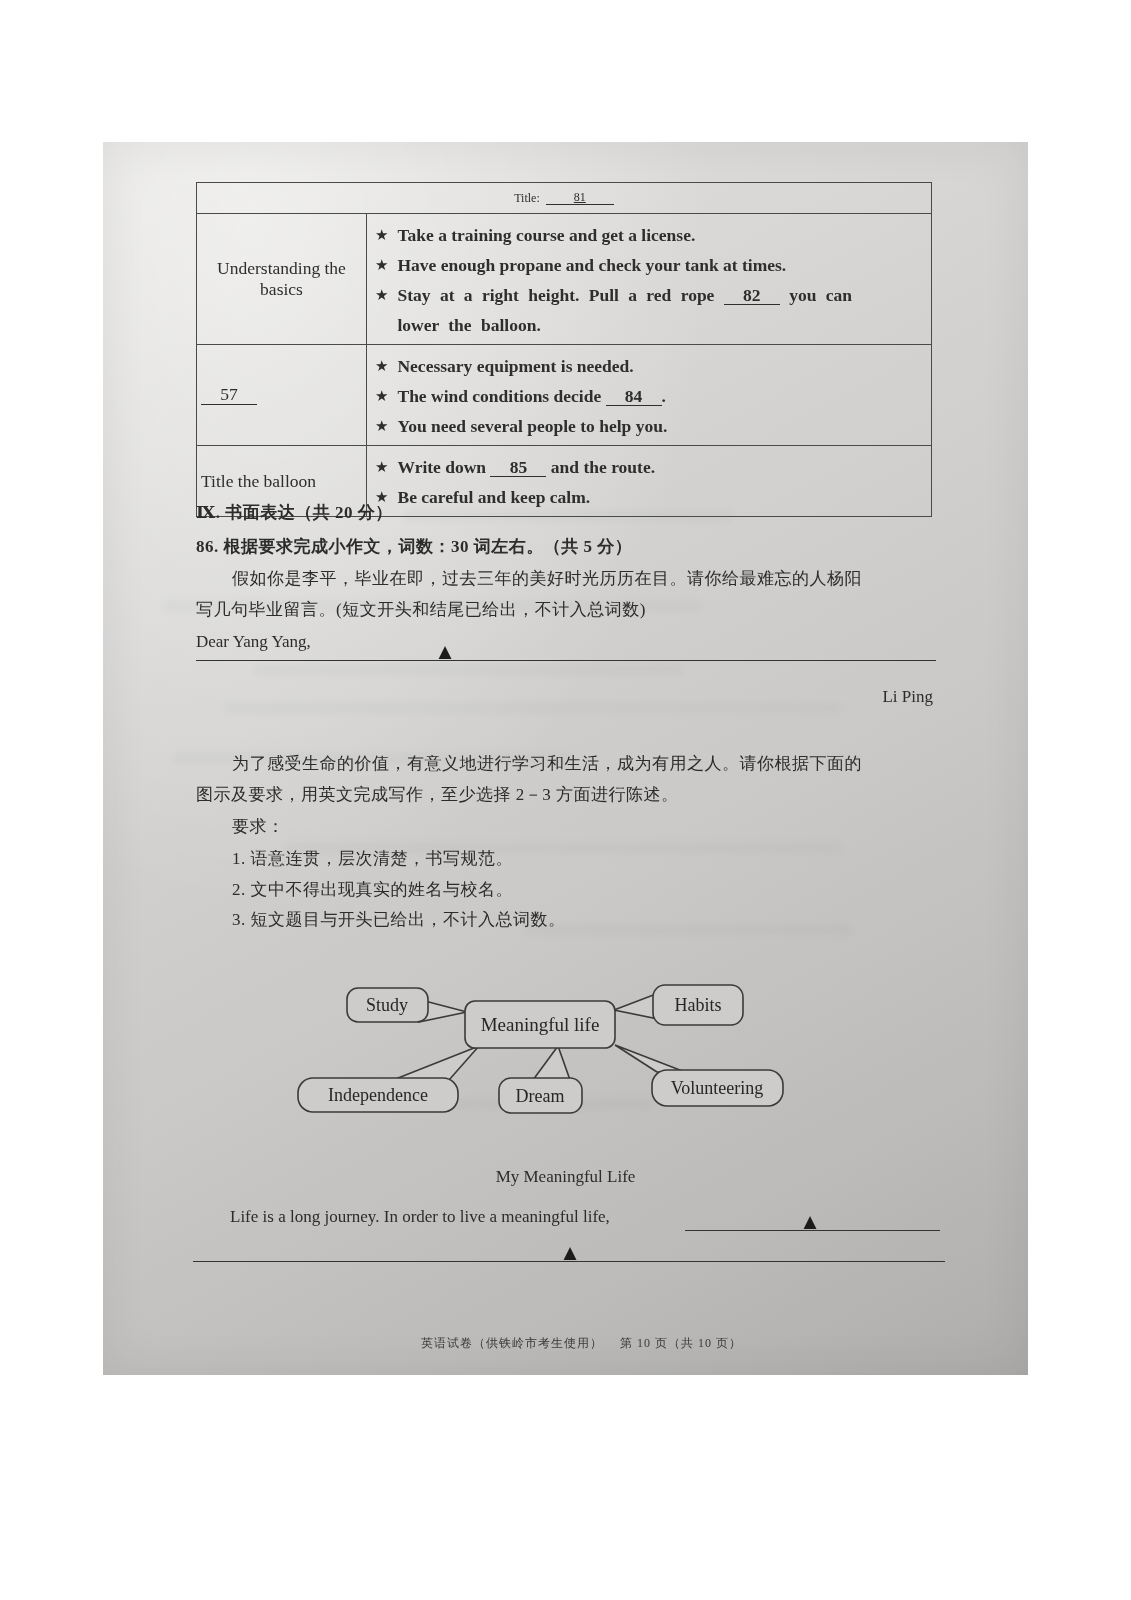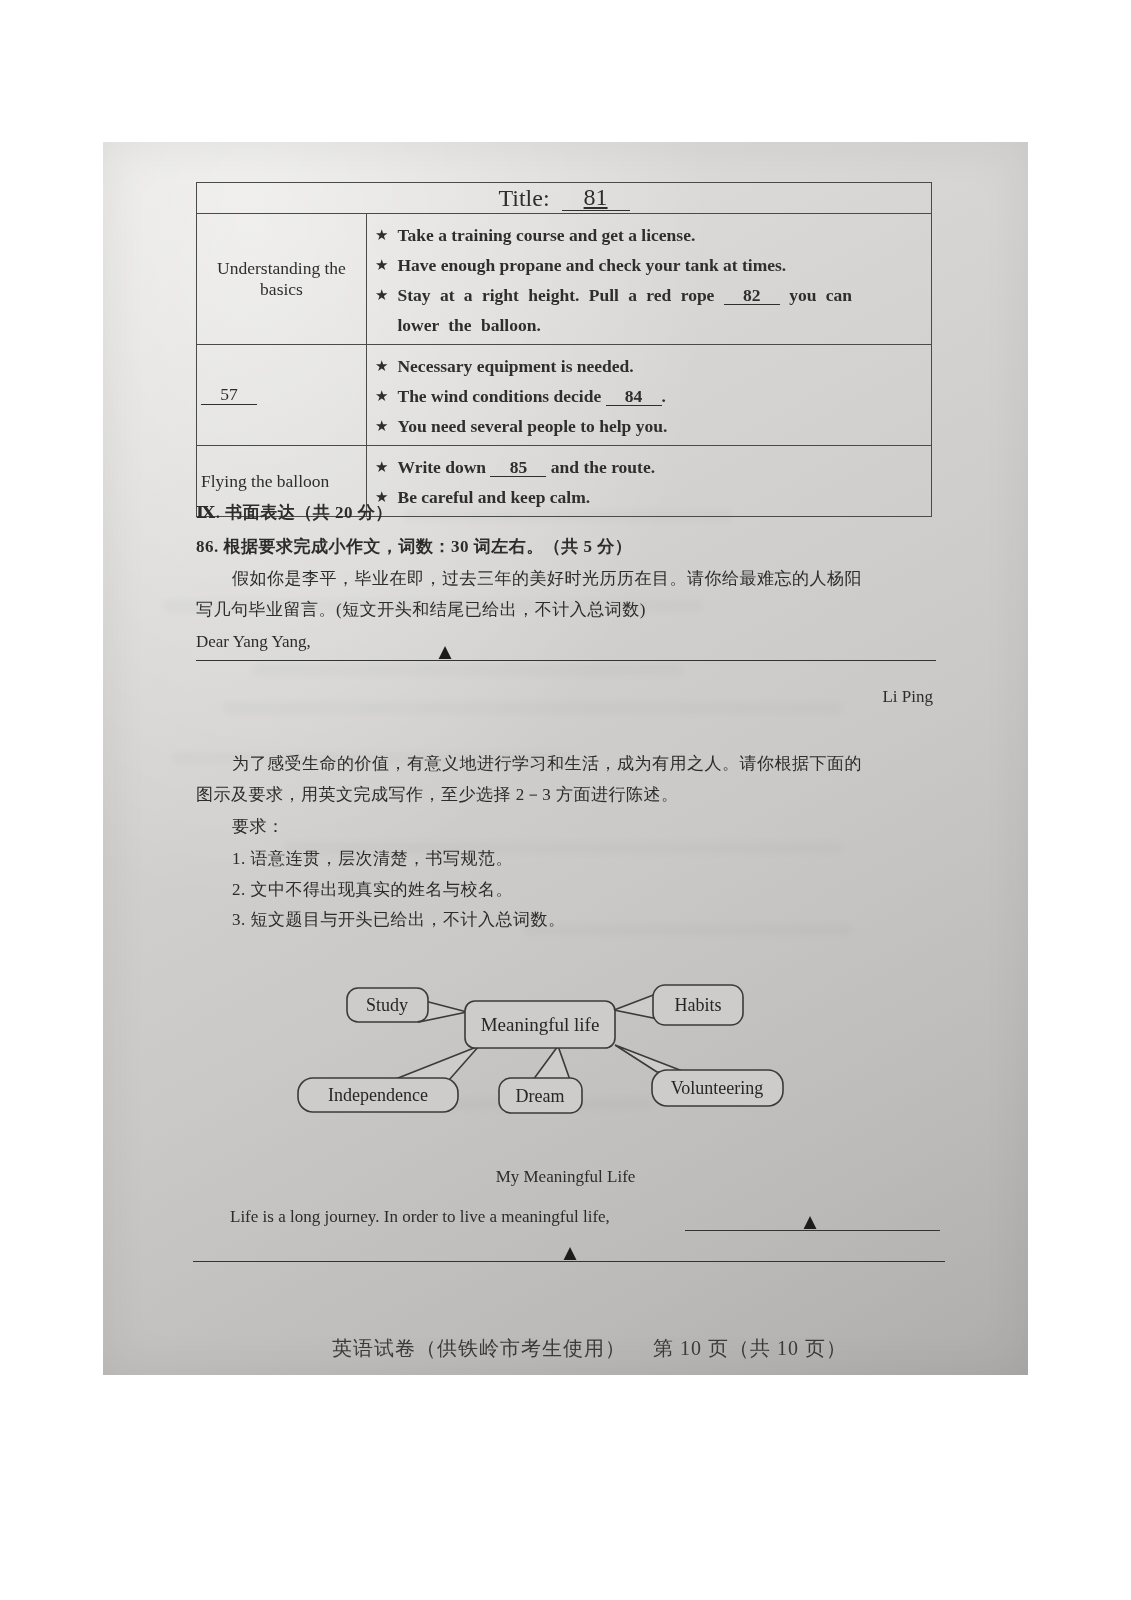--- a/index.html
+++ b/index.html
@@ -16,21 +16,21 @@
 
   
   .ghost { position:absolute; height:12px; border-radius:6px;
     background:rgba(60,70,90,0.55); opacity:0.055; filter:blur(3px); }
 
   
   .ex-table { position:absolute; left:93px; top:40px; width:736px;
     border:1.2px solid #4a4a48; font-size:17.5px; color:#2e2e2e; }
   .t-row { display:flex; border-top:1.2px solid #4a4a48; }
   .t-title { display:flex; align-items:center; justify-content:center;
-    height:30px; border-top:none; font-size:24px; }
+    height:30px; border-top:none; font-size:12px; }
   .t-left { width:170px; flex:0 0 170px; border-right:1.2px solid #4a4a48;
     display:flex; align-items:center; text-align:center; padding:2px 4px; }
   .t-right { flex:1; padding:6px 10px 4px 8px; }
   .bullet { display:flex; line-height:30px; }
   .star { font-family:"DejaVu Sans",sans-serif; font-size:15px; margin-right:9px; flex:0 0 auto; }
   .btext { flex:1;font-weight:bold; }
   .spread { word-spacing:5px; }
 
   .blank { display:inline-block; min-width:56px; padding:0 6px; text-align:center;
     border-bottom:1.5px solid #2f2f2f; line-height:1.05; }
@@ -41,22 +41,22 @@
   .cn { letter-spacing:0.5px; }
   .bold { font-weight:600; }
   .rule { position:absolute; height:0; border-bottom:1.6px solid #333331; }
   .tri { position:absolute; font-family:"DejaVu Sans",sans-serif; font-size:17px;
     line-height:1; color:#1c1c1c; transform:translateX(-50%); }
 
   
   .diagram { position:absolute; left:150px; top:830px; }
   .diagram text { font-family:"Liberation Serif","DejaVu Serif",serif; fill:#262626; }
 
-  .footer { position:absolute; left:16px; width:925px; top:1193px; text-align:center;
-    font-size:20px; color:#3a3a38; letter-spacing:1px;padding-left:16px; }
+  .footer { position:absolute; left:8px; width:925px; top:1193px; text-align:center;
+    font-size:12px; color:#3a3a38; letter-spacing:1px;padding-left:16px; }
 </style>
 </head>
 <body>
 
 <div class="stage">
   <div class="paper">
 
     <div class="ghost" style="left:300px;top:368px;width:330px"></div>
     <div class="ghost" style="left:60px;top:458px;width:540px"></div>
     <div class="ghost" style="left:150px;top:522px;width:430px"></div>
@@ -107,21 +107,21 @@
           </div>
           <div class="bullet">
             <span class="star">★</span>
             <span class="btext">You need several people to help you.</span>
           </div>
         </div>
       </div>
 
       <div class="t-row" style="min-height:64px">
         <div class="t-left">
-          <span>Flying the balloon</span>
+          <span>Title the balloon</span>
         </div>
         <div class="t-right">
           <div class="bullet">
             <span class="star">★</span>
             <span class="btext">Write down <span class="blank">85</span> and the route.</span>
           </div>
           <div class="bullet">
             <span class="star">★</span>
             <span class="btext">Be careful and keep calm.</span>
           </div>

